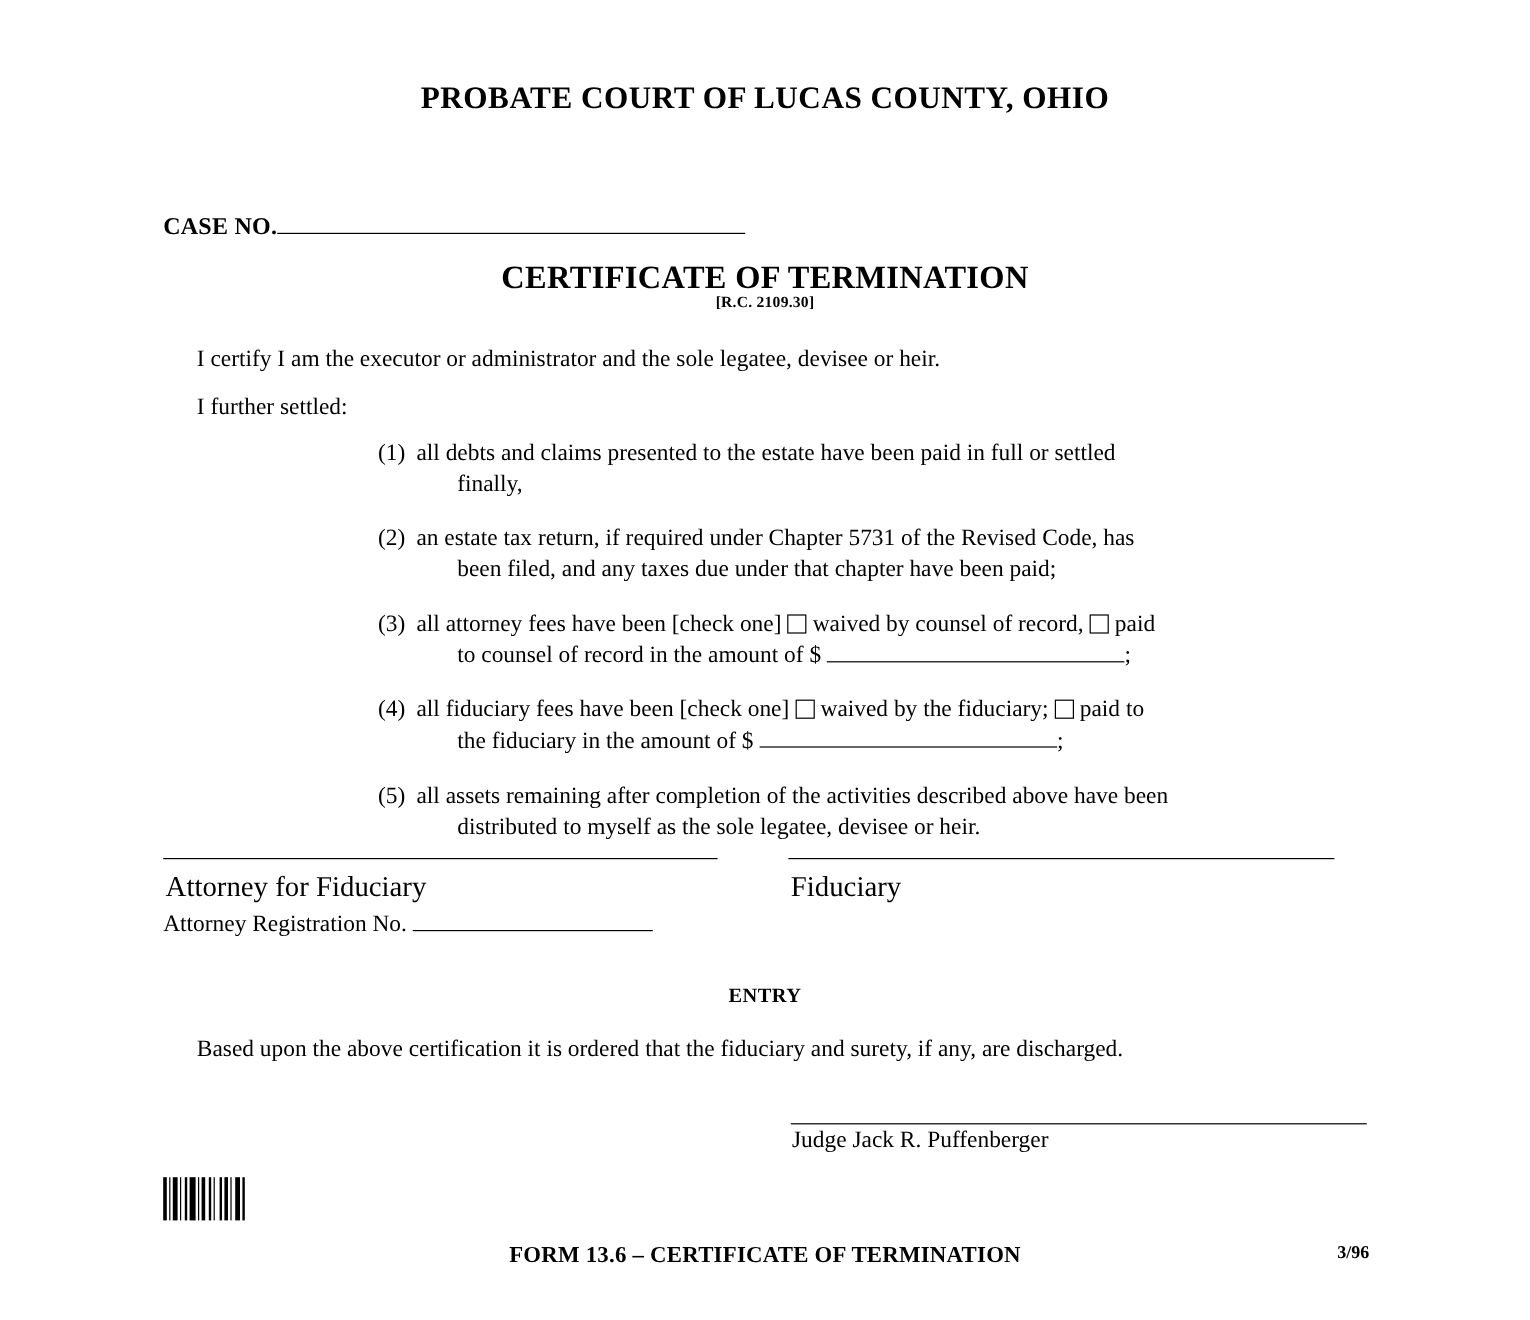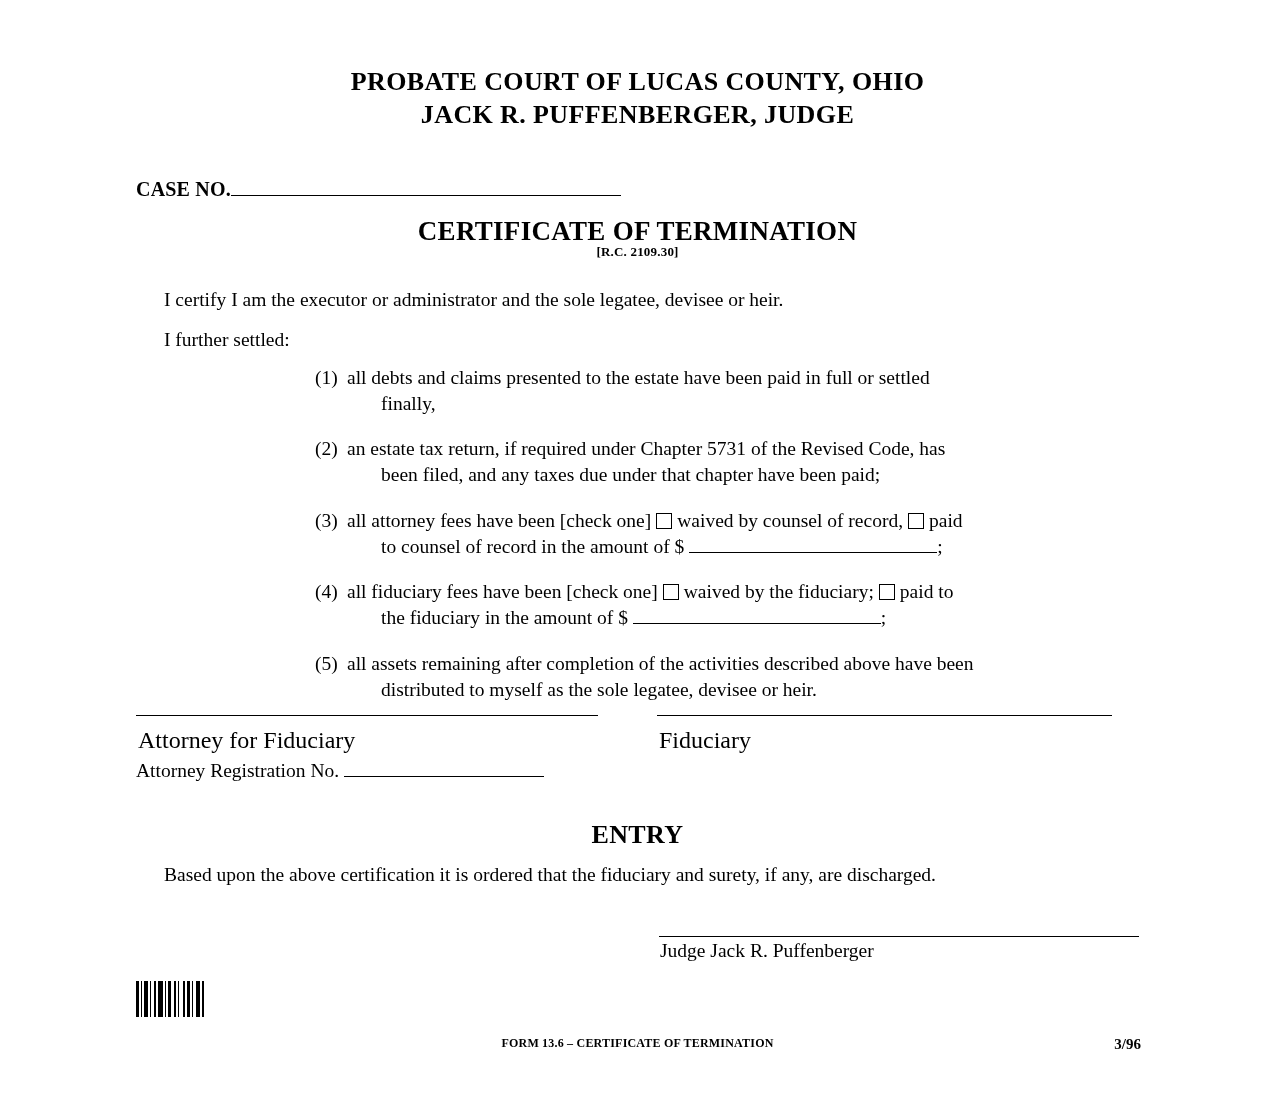--- a/index.html
+++ b/index.html
@@ -176,21 +176,21 @@
     width: 200px;
     height: 14px;
   }
 
   .entry-title {
     position: absolute;
     left: 0; right: 0;
     top: 820px;
     text-align: center;
     font-weight: bold;
-    font-size: 26px;
+    font-size: 17px;
     letter-spacing: 0.4px;
   }
   .entry-text {
     position: absolute;
     left: 136px;
     top: 862px;
     width: 1010px;
     font-size: 19.5px;
   }
   .judge-line {
@@ -222,39 +222,38 @@
     position: absolute;
     left: 0; right: 0;
     top: 1036px;
     height: 20px;
   }
   .footer-center {
     position: absolute;
     left: 0; right: 0;
     text-align: center;
     font-weight: bold;
-    font-size: 12px;
+    font-size: 19px;
     letter-spacing: 0.2px;
   }
   .footer-right {
     position: absolute;
     right: 134px;
     top: 0;
     font-weight: bold;
     font-size: 15px;
   }
 </style>
 </head>
 <body>
 
 <div class="page">
 
   <div class="court-title">
     <span>PROBATE COURT OF LUCAS COUNTY, OHIO</span>
-    <span class="line2">JACK R. PUFFENBERGER, JUDGE</span>
   </div>
 
 
   <div class="case-row field-row">
     <span>CASE NO.</span><span class="rule rule-case"></span>
   </div>
 
   <div class="doc-title">CERTIFICATE OF TERMINATION</div>
   <div class="doc-cite">[R.C. 2109.30]</div>
 

